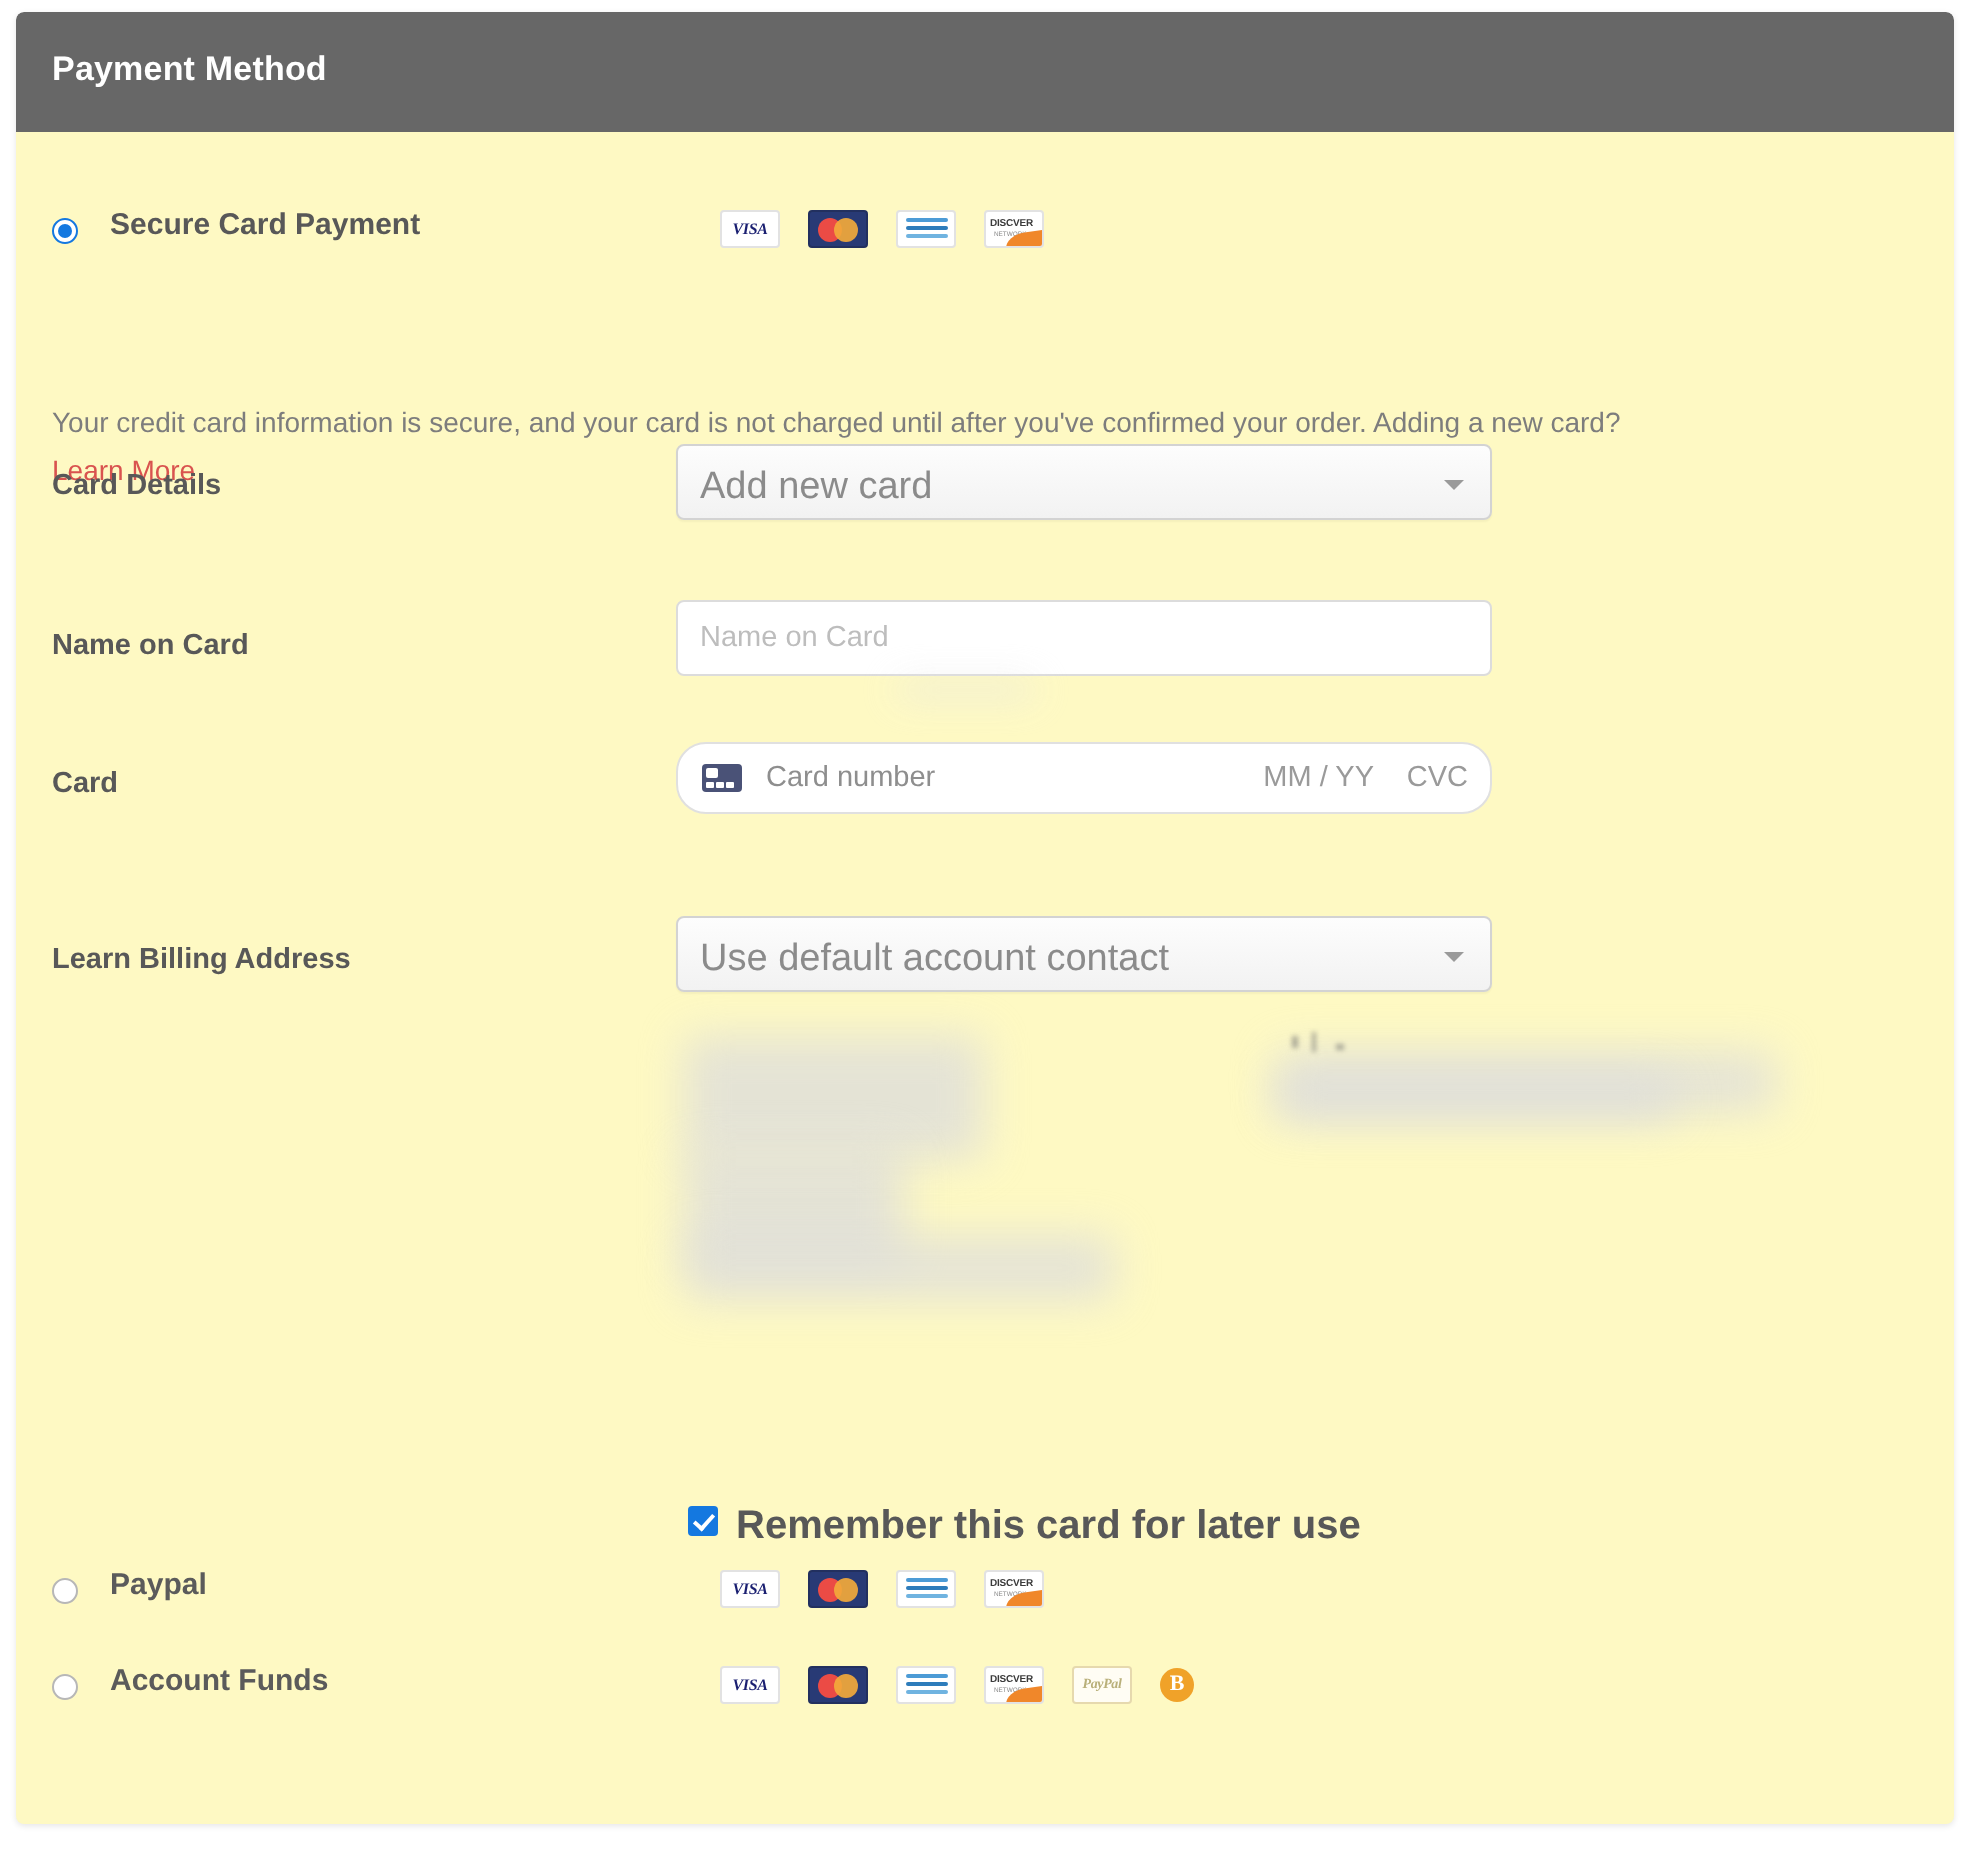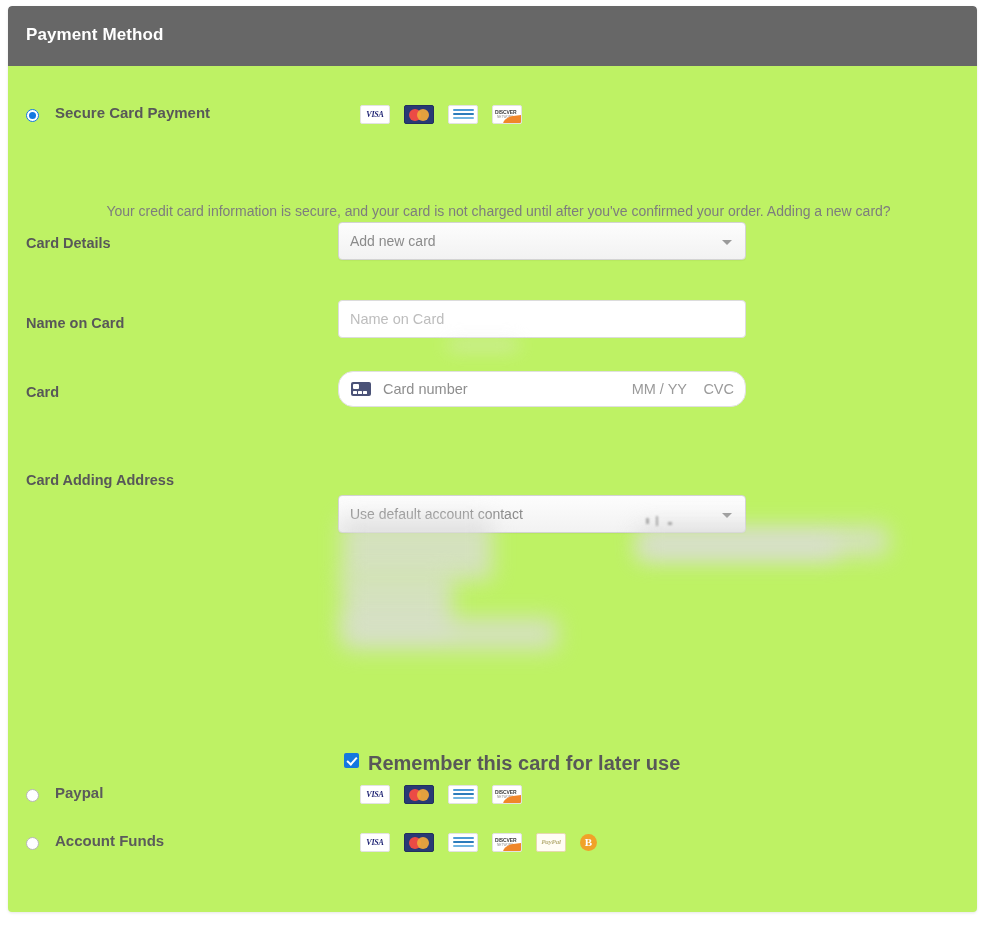--- a/index.html
+++ b/index.html
@@ -55,22 +55,21 @@
     letter-spacing: 0.1px;
   }
 
   
   .panel-body {
     position: absolute;
     left: 0;
     top: 60px;
     width: 969px;
     height: 846px;
-    background: #bef264;
-    text-align: center;
+    background: #fef9c3;
   }
 
   
   .option-row {
     position: absolute;
     left: 18px;
     height: 26px;
   }
   .radio {
     position: absolute;
@@ -272,21 +271,21 @@
     border-radius: 4px;
     background: linear-gradient(to bottom, #fdfdfd 0%, #f2f2f2 100%);
     box-shadow: 0 1px 1px rgba(0,0,0,0.04);
     position: relative;
     box-sizing: border-box;
   }
   .select-box .sel-text {
     position: absolute;
     left: 11px;
     top: 10px;
-    font-size: 14px;
+    font-size: 19px;
     color: #8b8b8b;
     white-space: nowrap;
   }
   .select-box .arrow {
     position: absolute;
     right: 13px;
     top: 17px;
     width: 0;
     height: 0;
     border-left: 5px solid transparent;
@@ -496,22 +495,22 @@
             <span class="d d1"></span>
             <span class="d d2"></span>
             <span class="d d3"></span>
           </span>
           <span class="cn-ph">Card number</span>
           <span class="exp">MM / YY</span>
           <span class="cvc">CVC</span>
         </div>
       </div>
 
-      <div class="field-label" style="top:406px;">Card Adding Address</div>
-      <div class="control" style="top:392px;margin-top:37px;">
+      <div class="field-label" style="top:406px;">Learn Billing Address</div>
+      <div class="control" style="top:392px;">
         <div class="select-box">
           <span class="sel-text">Use default account contact</span>
           <span class="arrow"></span>
         </div>
       </div>
 
       <div class="blur-blob" style="left:334px; top:452px; width:150px; height:62px;"></div>
       <div class="blur-blob" style="left:334px; top:508px; width:110px; height:58px;"></div>
       <div class="blur-blob" style="left:334px; top:552px; width:215px; height:32px;"></div>
       <div class="blur-blob" style="left:630px; top:460px; width:250px; height:30px;"></div>

